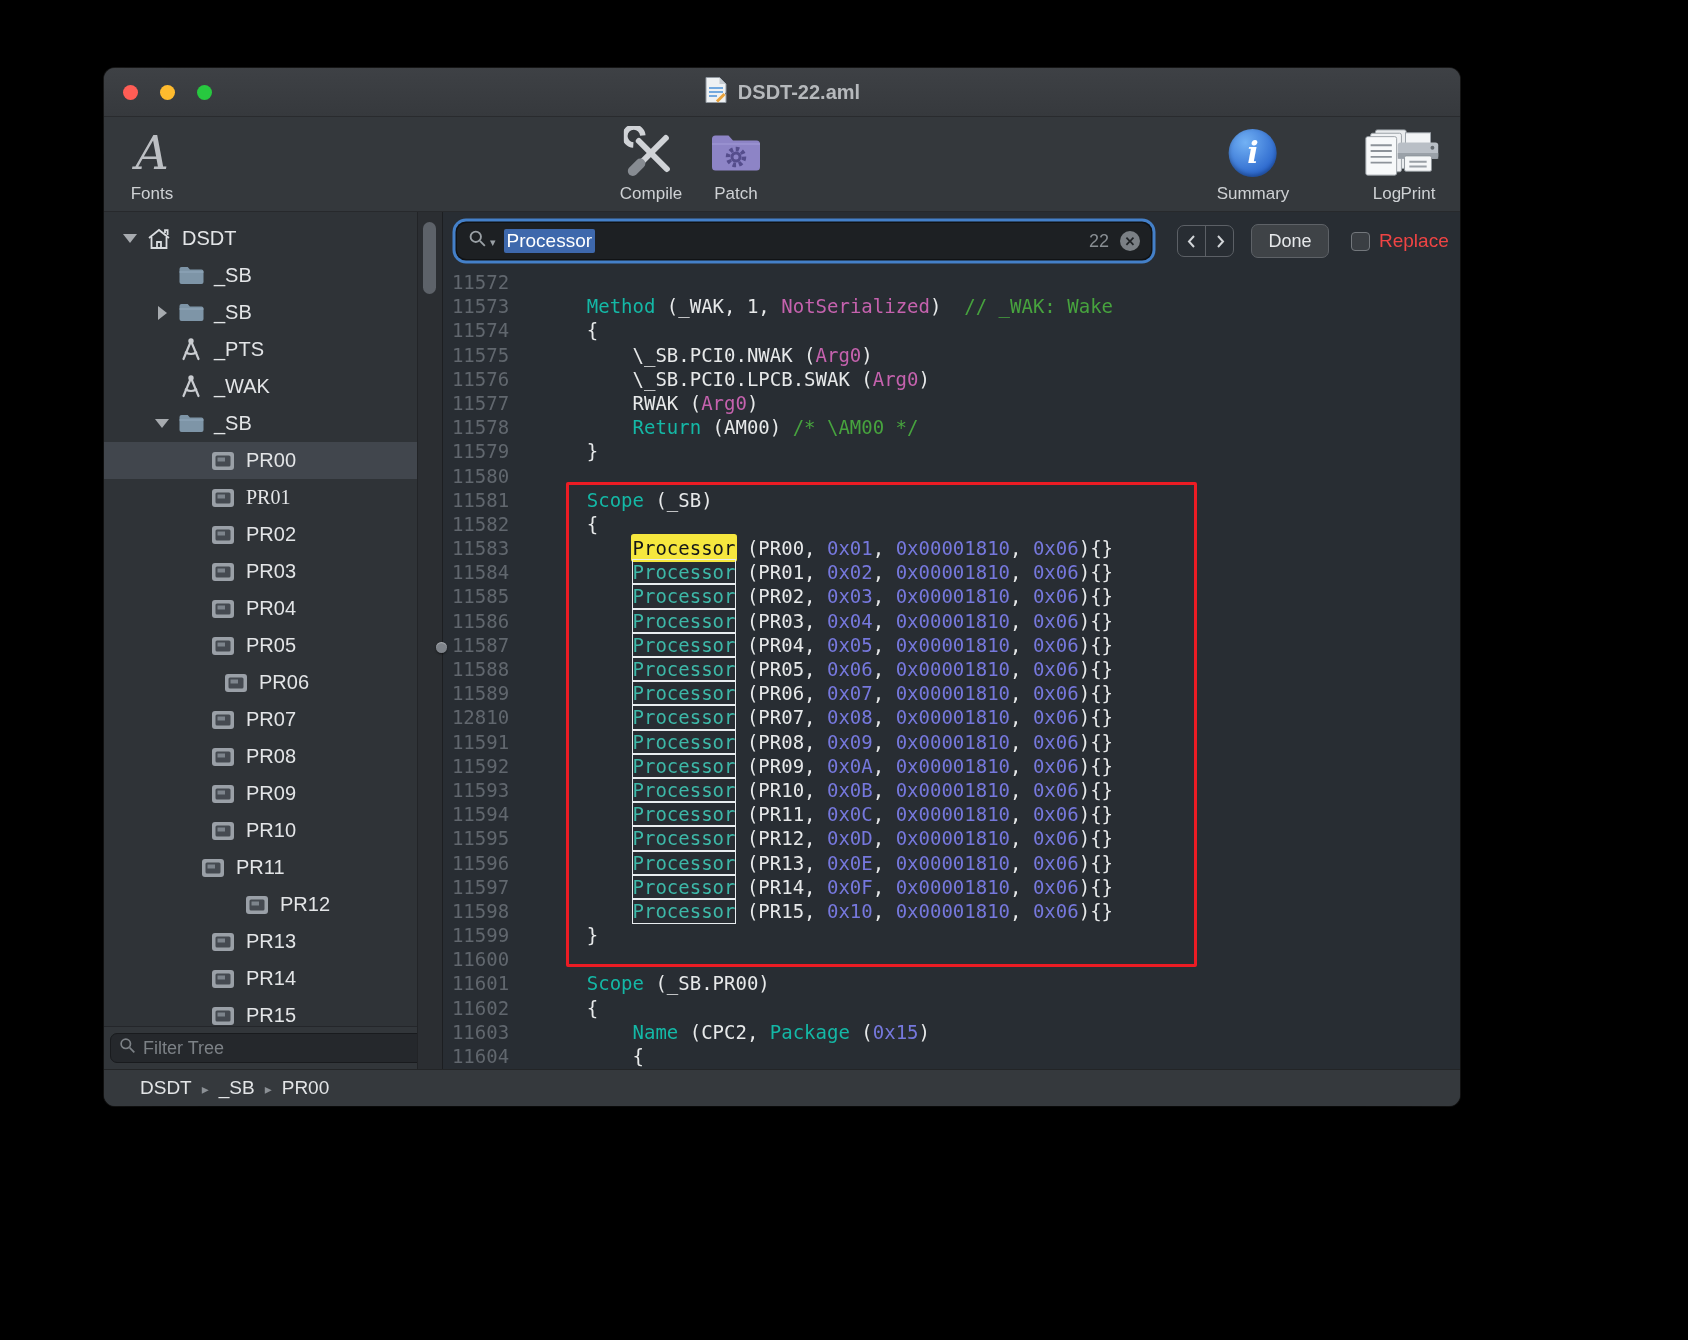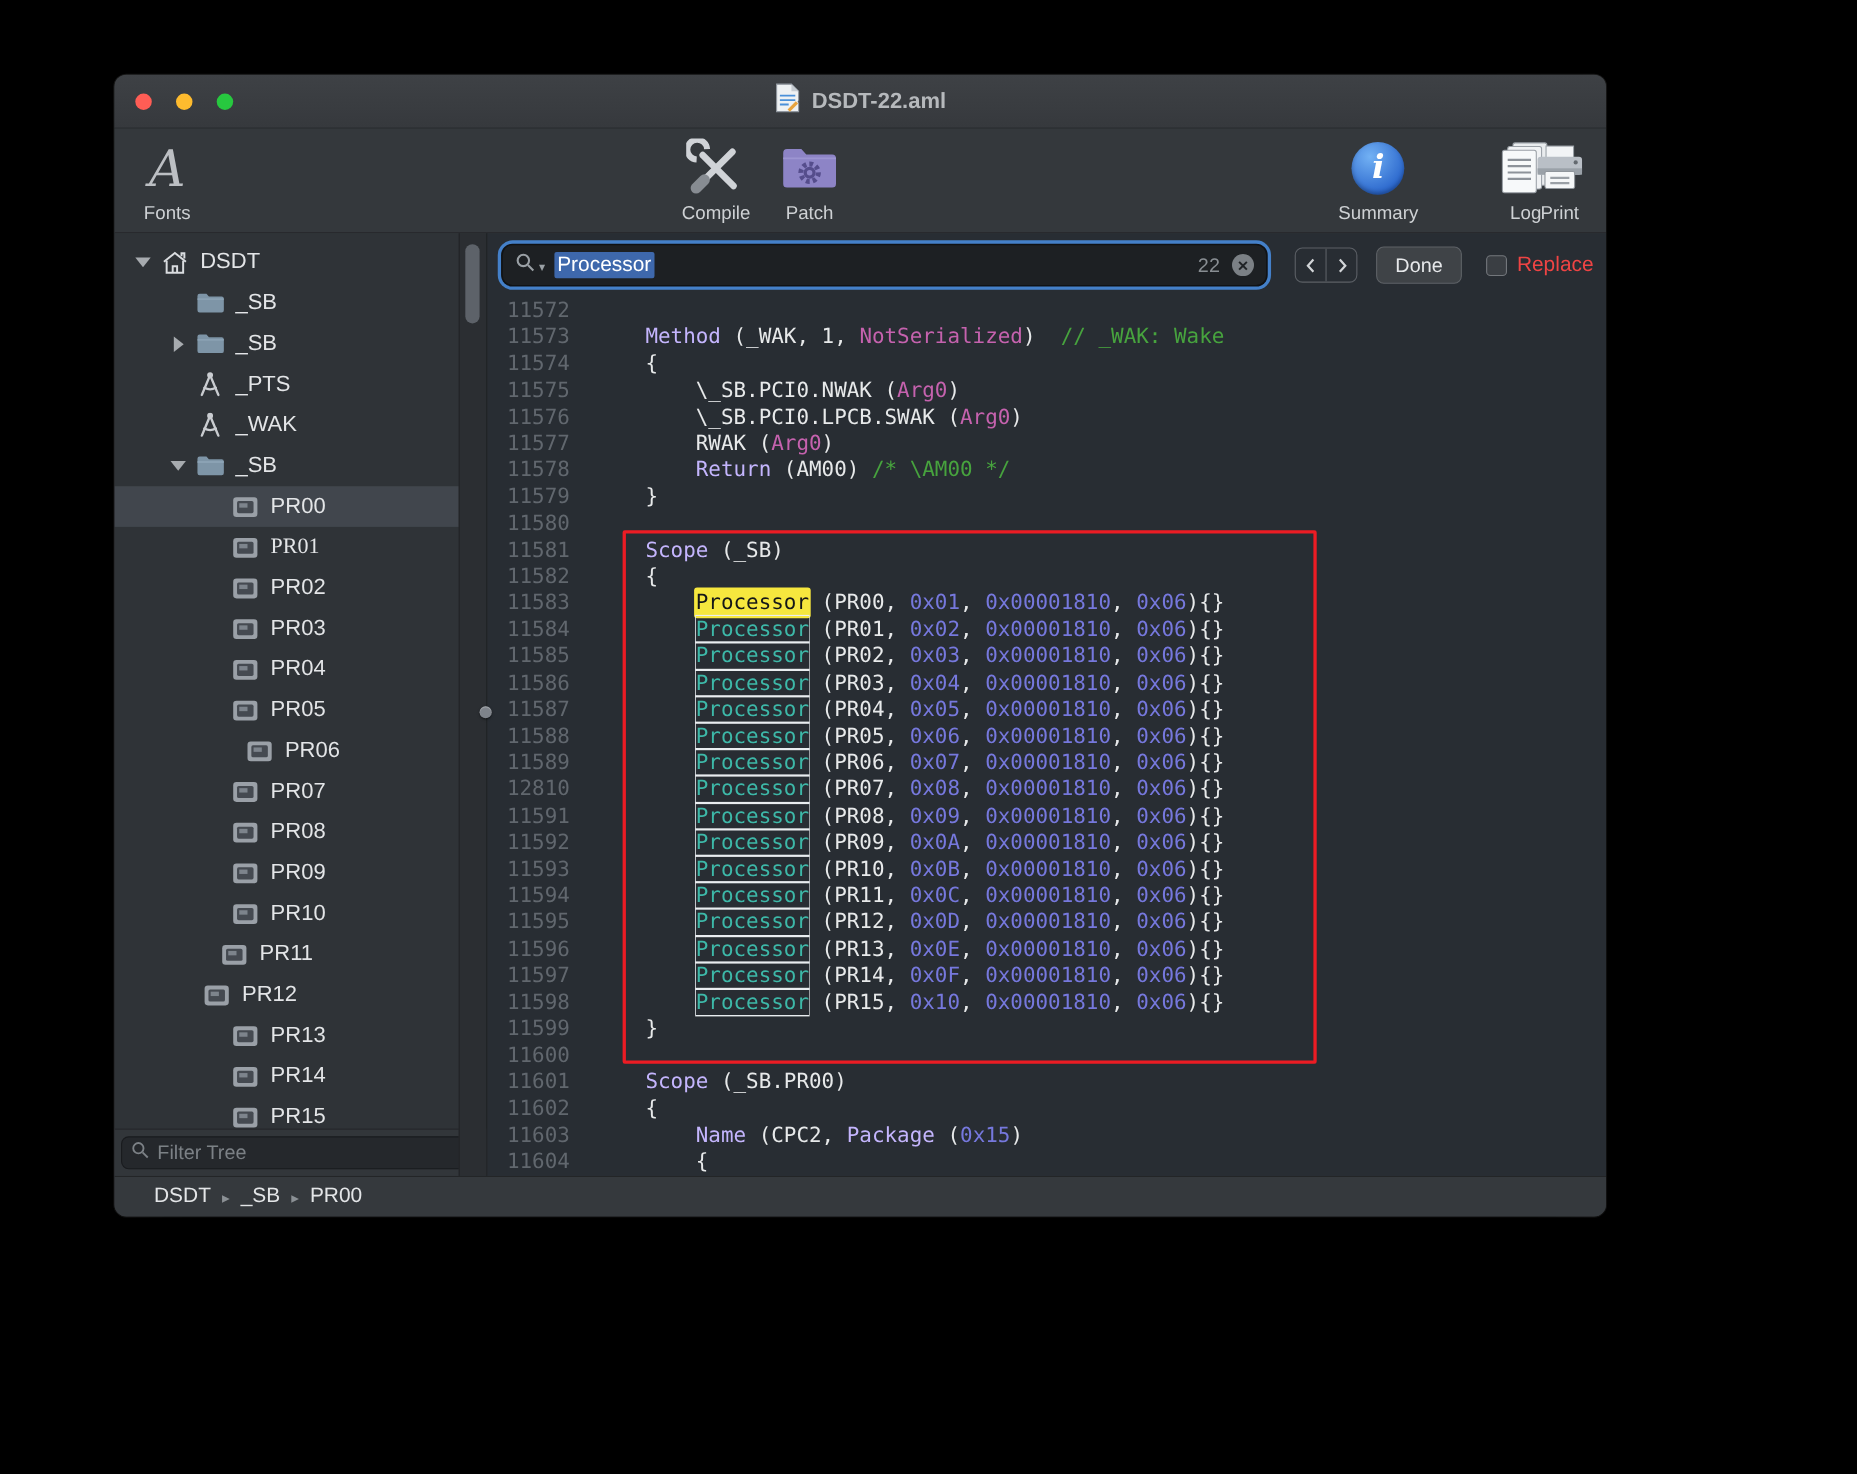--- a/index.html
+++ b/index.html
@@ -45,23 +45,23 @@
   .match-count{color:#888d92;margin-left:auto;font-size:18px}
   .clear-btn{width:20px;height:20px;border-radius:50%;background:#7b8085;color:#1f2225;display:flex;align-items:center;justify-content:center;font-size:13px;font-weight:700;margin-left:11px;flex:none}
   .nav-seg{margin-left:26px;display:flex;border:1px solid #5c6066;border-radius:7px;height:30px;flex:none;overflow:hidden}
   .nav-btn{width:27px;display:flex;align-items:center;justify-content:center}
   .nav-btn + .nav-btn{border-left:1px solid #5c6066}
   .done-btn{margin-left:17px;width:76px;height:32px;border:1px solid #5e6267;border-radius:7px;background:#3f4347;color:#e6e8ea;font-size:18px;display:flex;align-items:center;justify-content:center;flex:none}
   .replace-wrap{margin-left:22px;display:flex;align-items:center;gap:9px;color:#ef4444;font-size:19px}
   .checkbox{width:19px;height:19px;border-radius:4px;background:#3a3e43;border:1px solid #73777c;box-sizing:border-box;flex:none}
   .code{flex:1;position:relative;overflow:hidden;font-family:"DejaVu Sans Mono",monospace;font-size:19px}
   .cline{display:flex;height:24.2px;line-height:24.2px;white-space:pre}
-  .lnum{width:88px;flex:none;box-sizing:border-box;padding-right:13px;text-align:right;color:#61676e}
+  .lnum{width:88px;flex:none;box-sizing:border-box;padding-right:13px;text-align:center;color:#61676e}
   .ctext{margin-left:10px;color:#e7e9ea}
-  .tok-kw{color:#c4b5fd}
+  .tok-kw{color:#14b8a6}
   .tok-arg{color:#c562ae}
   .tok-num{color:#7678dd}
   .tok-com{color:#47a33e}
   .tok-cur{display:inline-block;vertical-align:top;height:24.2px;line-height:24.2px;background:#f6e73e;color:#141618;box-shadow:0 0 0 2px #f6e73e;border-radius:1px}
   .tok-match{display:inline-block;vertical-align:top;height:24.2px;line-height:24.2px;color:#3db8a8;box-shadow:0 0 0 1px #e9edf0}
   .redbox{position:absolute;left:123px;top:212px;width:625px;height:479px;border:3px solid #ec1c24;border-radius:2px;pointer-events:none}
   
   .statusbar{height:36px;flex:none;background:#35393d;border-top:1px solid #232527;display:flex;align-items:center;padding-left:36px;font-size:19px;color:#e3e5e7;gap:10px}
   .crumb-sep{color:#8b9095;font-size:14px;padding-top:2px}
 </style>
@@ -366,21 +366,21 @@
             <div class="tri-slot"></div>
             <div class="icon-slot">
               <svg width="24" height="20" viewBox="0 0 24 20">
                 <rect x="1" y="1" width="22" height="18" rx="3" fill="#9aa0a7"></rect>
                 <rect x="4.5" y="4.5" width="15" height="11" rx="1.5" fill="#454a51"></rect>
                 <rect x="6.5" y="6.5" width="7.5" height="4" fill="#7d848c"></rect>
               </svg>
             </div>
             <span class="row-label">PR11</span>
           </div>
-          <div class="row" style="padding-left: 52px;">
+          <div class="row" style="padding-left: 112px;">
             <div class="tri-slot"></div>
             <div class="icon-slot">
               <svg width="24" height="20" viewBox="0 0 24 20">
                 <rect x="1" y="1" width="22" height="18" rx="3" fill="#9aa0a7"></rect>
                 <rect x="4.5" y="4.5" width="15" height="11" rx="1.5" fill="#454a51"></rect>
                 <rect x="6.5" y="6.5" width="7.5" height="4" fill="#7d848c"></rect>
               </svg>
             </div>
             <span class="row-label">PR12</span>
           </div>

